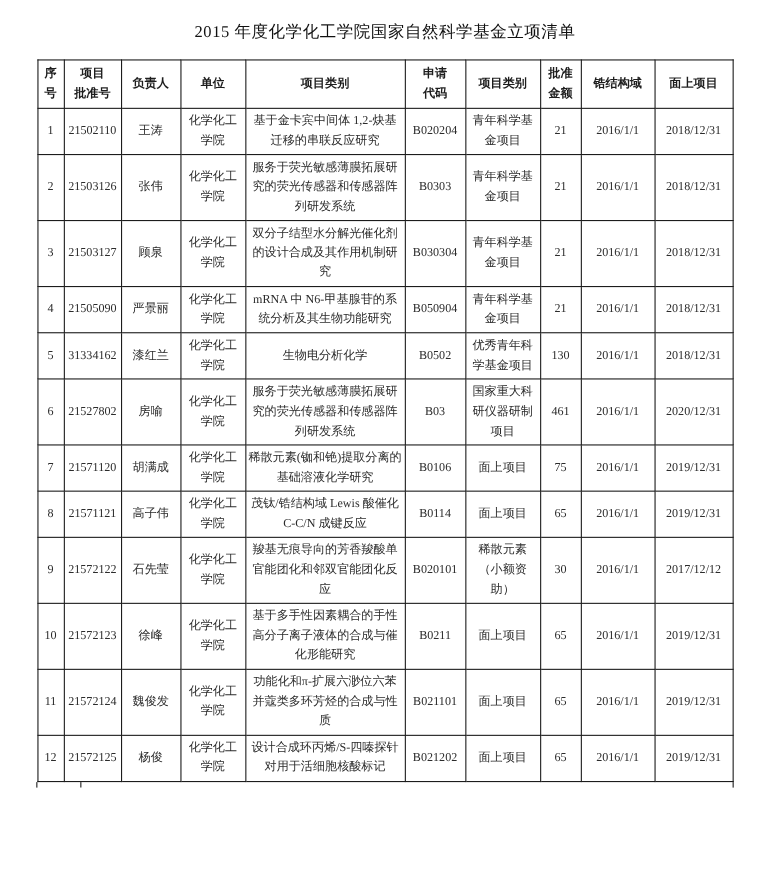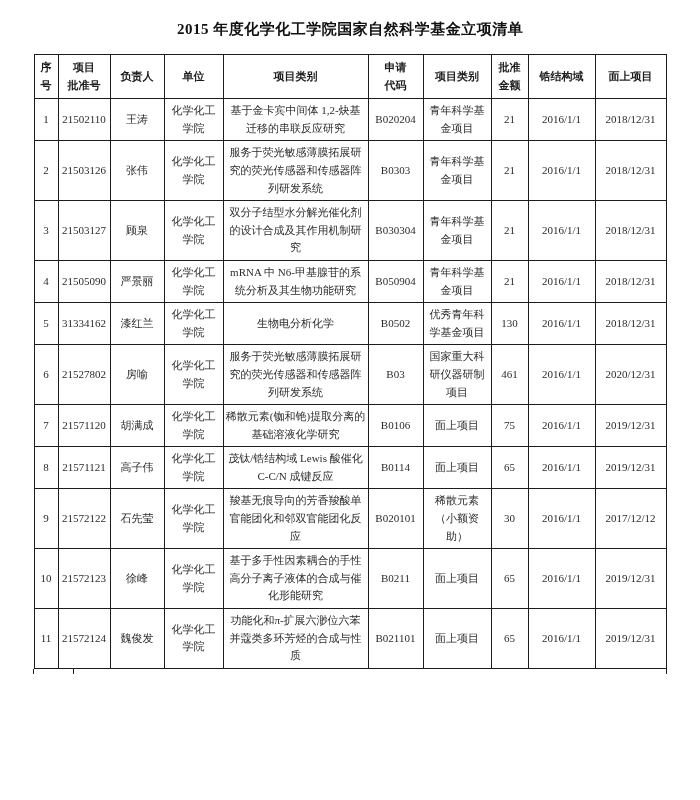--- a/index.html
+++ b/index.html
@@ -12,21 +12,21 @@
     height: 800px;
     overflow: hidden;
     font-family: "Liberation Serif", "DejaVu Serif", serif;
     color: #262626;
     position: relative;
   }
   .page-title {
     margin: 20px 0 0 0;
     text-align: center;
     font-size: 15px;
-    font-weight: bold;
+    font-weight: normal;
     color: #111111;
     letter-spacing: 0.5px;
     font-family: "Liberation Serif", "DejaVu Serif", serif;
   }
   table.projects {
     border-collapse: collapse;
     table-layout: fixed;
     width: 632px;
     margin: 15px auto 0 auto;
     background: #ffffff;
@@ -232,16 +232,28 @@
         <td>21572124</td>
         <td>魏俊发</td>
         <td>化学化工学院</td>
         <td>功能化和π-扩展六渺位六苯并蔻类多环芳烃的合成与性质</td>
         <td>B021101</td>
         <td>面上项目</td>
         <td>65</td>
         <td>2016/1/1</td>
         <td>2019/12/31</td>
       </tr>
+      <tr>
+        <td>12</td>
+        <td>21572125</td>
+        <td>杨俊</td>
+        <td>化学化工学院</td>
+        <td>设计合成环丙烯/S-四嗪探针对用于活细胞核酸标记</td>
+        <td>B021202</td>
+        <td>面上项目</td>
+        <td>65</td>
+        <td>2016/1/1</td>
+        <td>2019/12/31</td>
+      </tr>
     </tbody>
 </table>
 
 <div class="cutoff-row"></div>
 
 </body></html>

